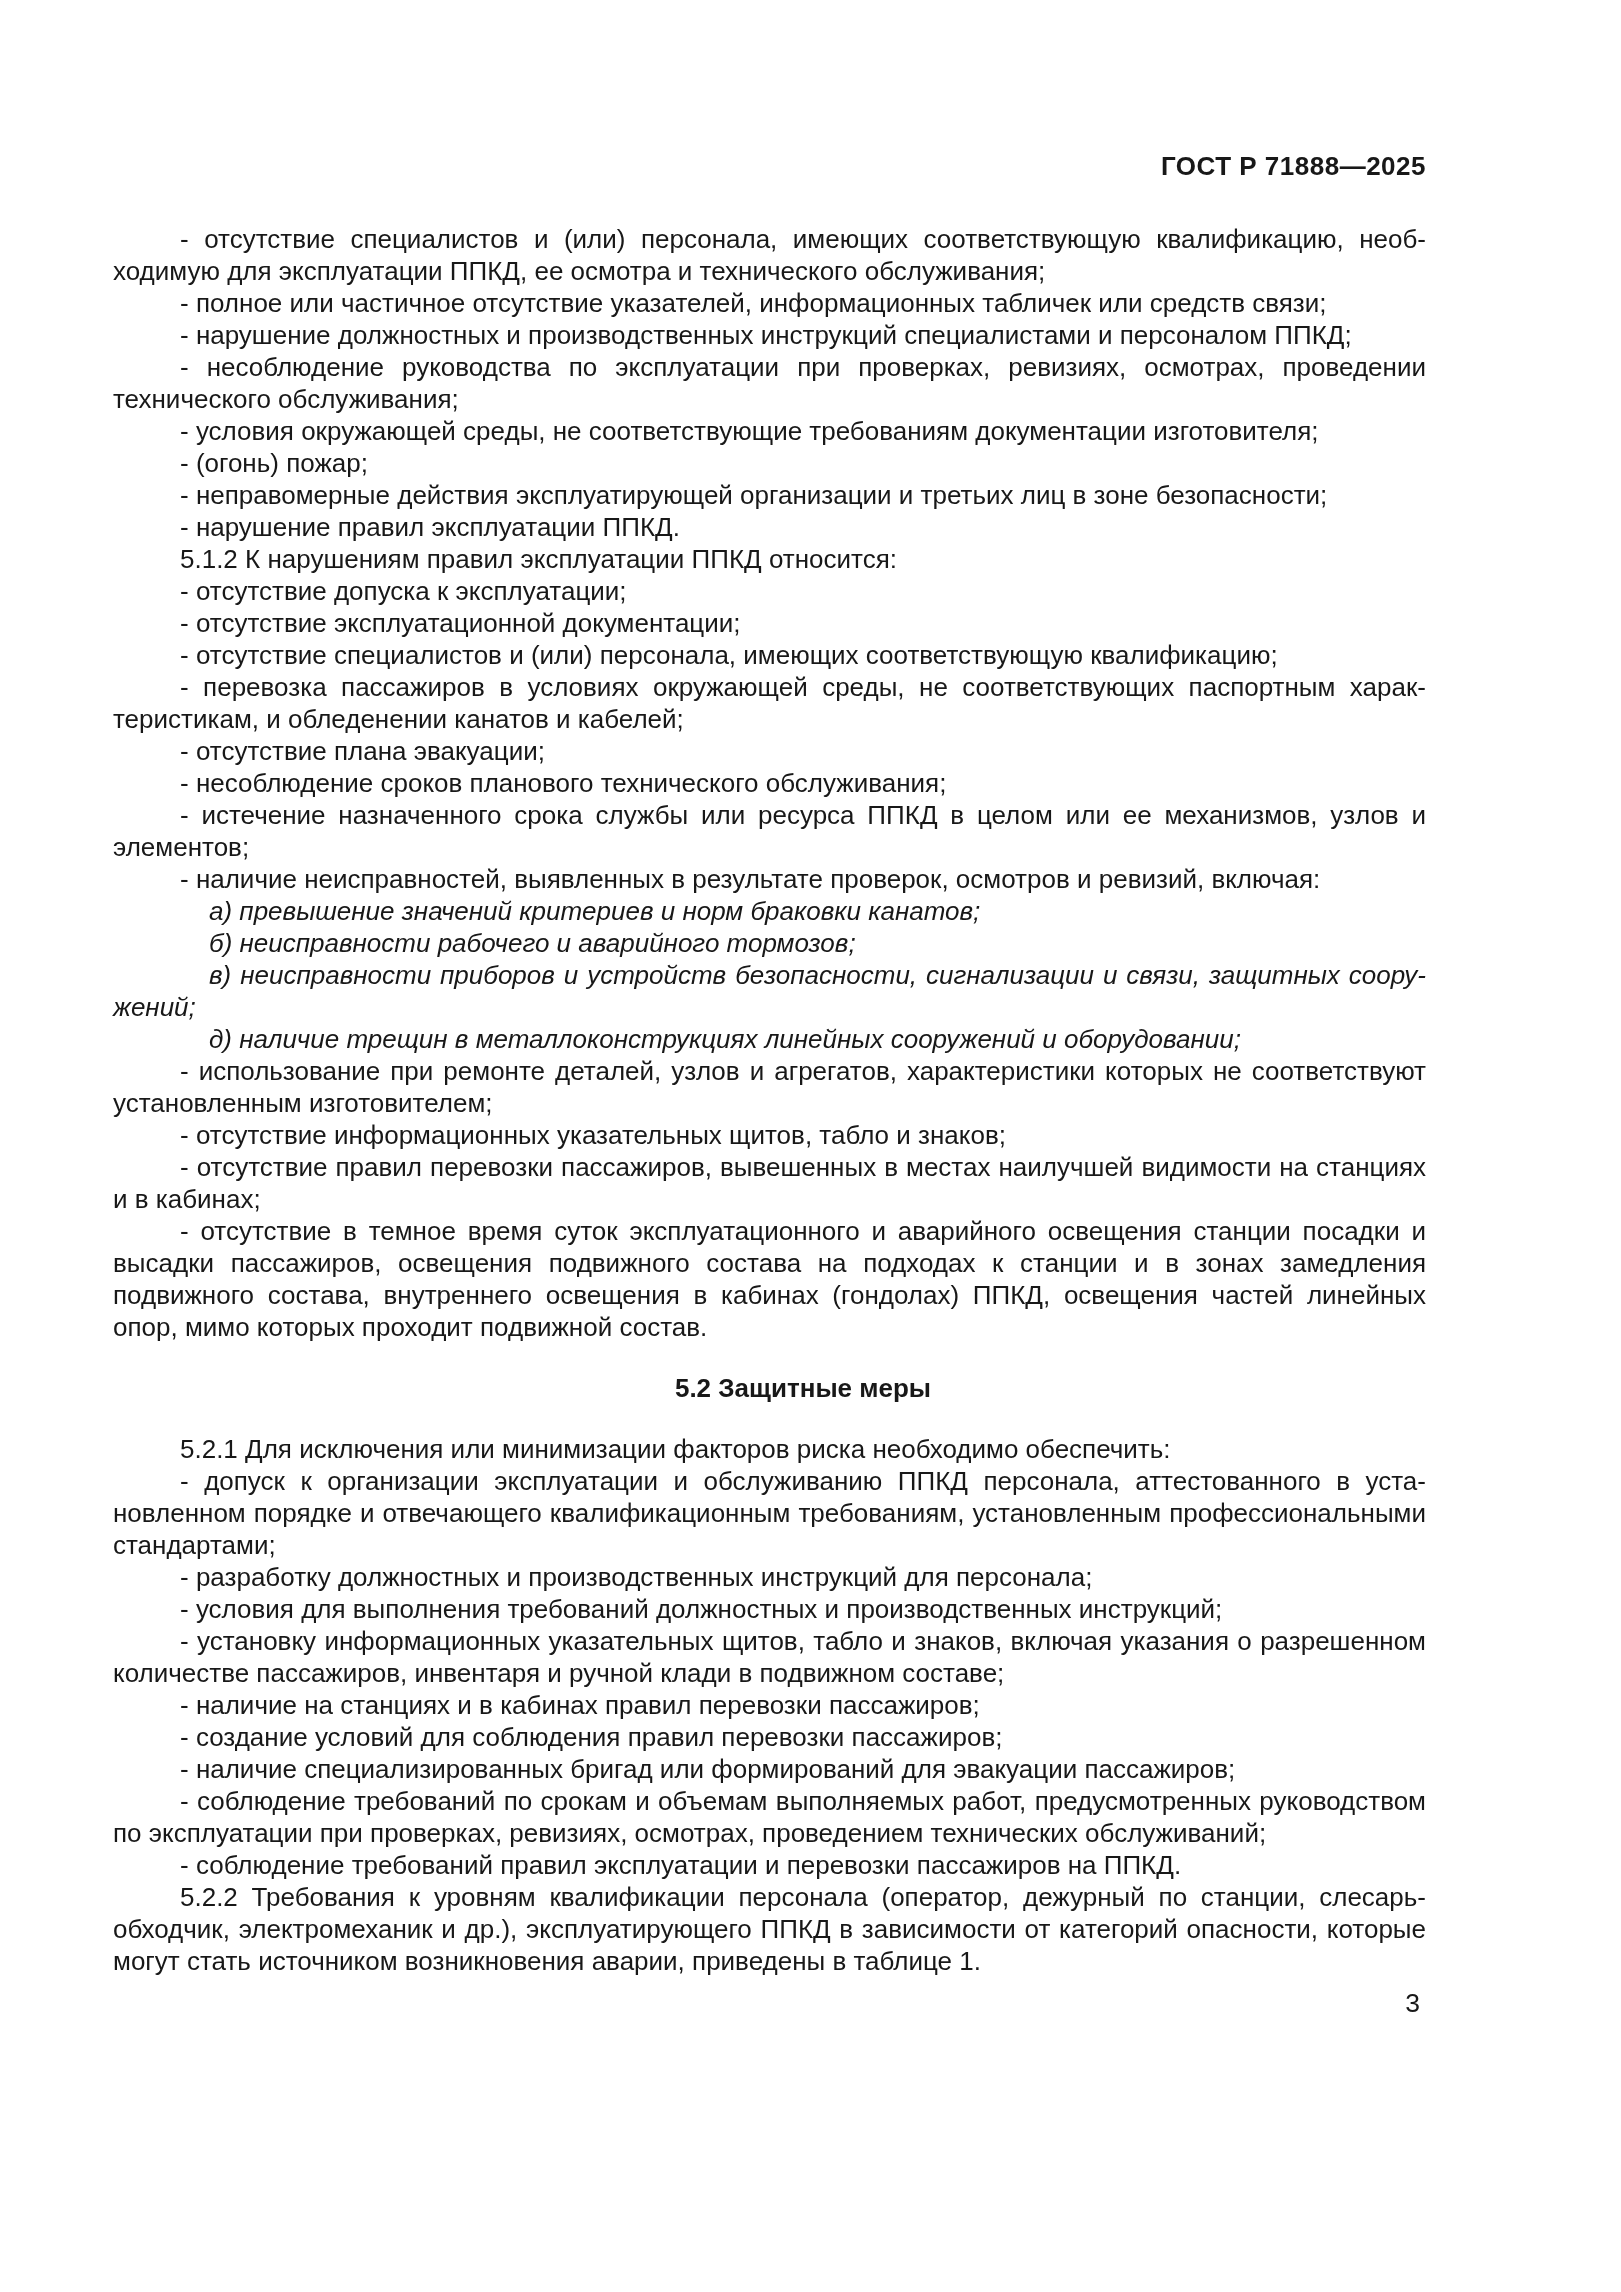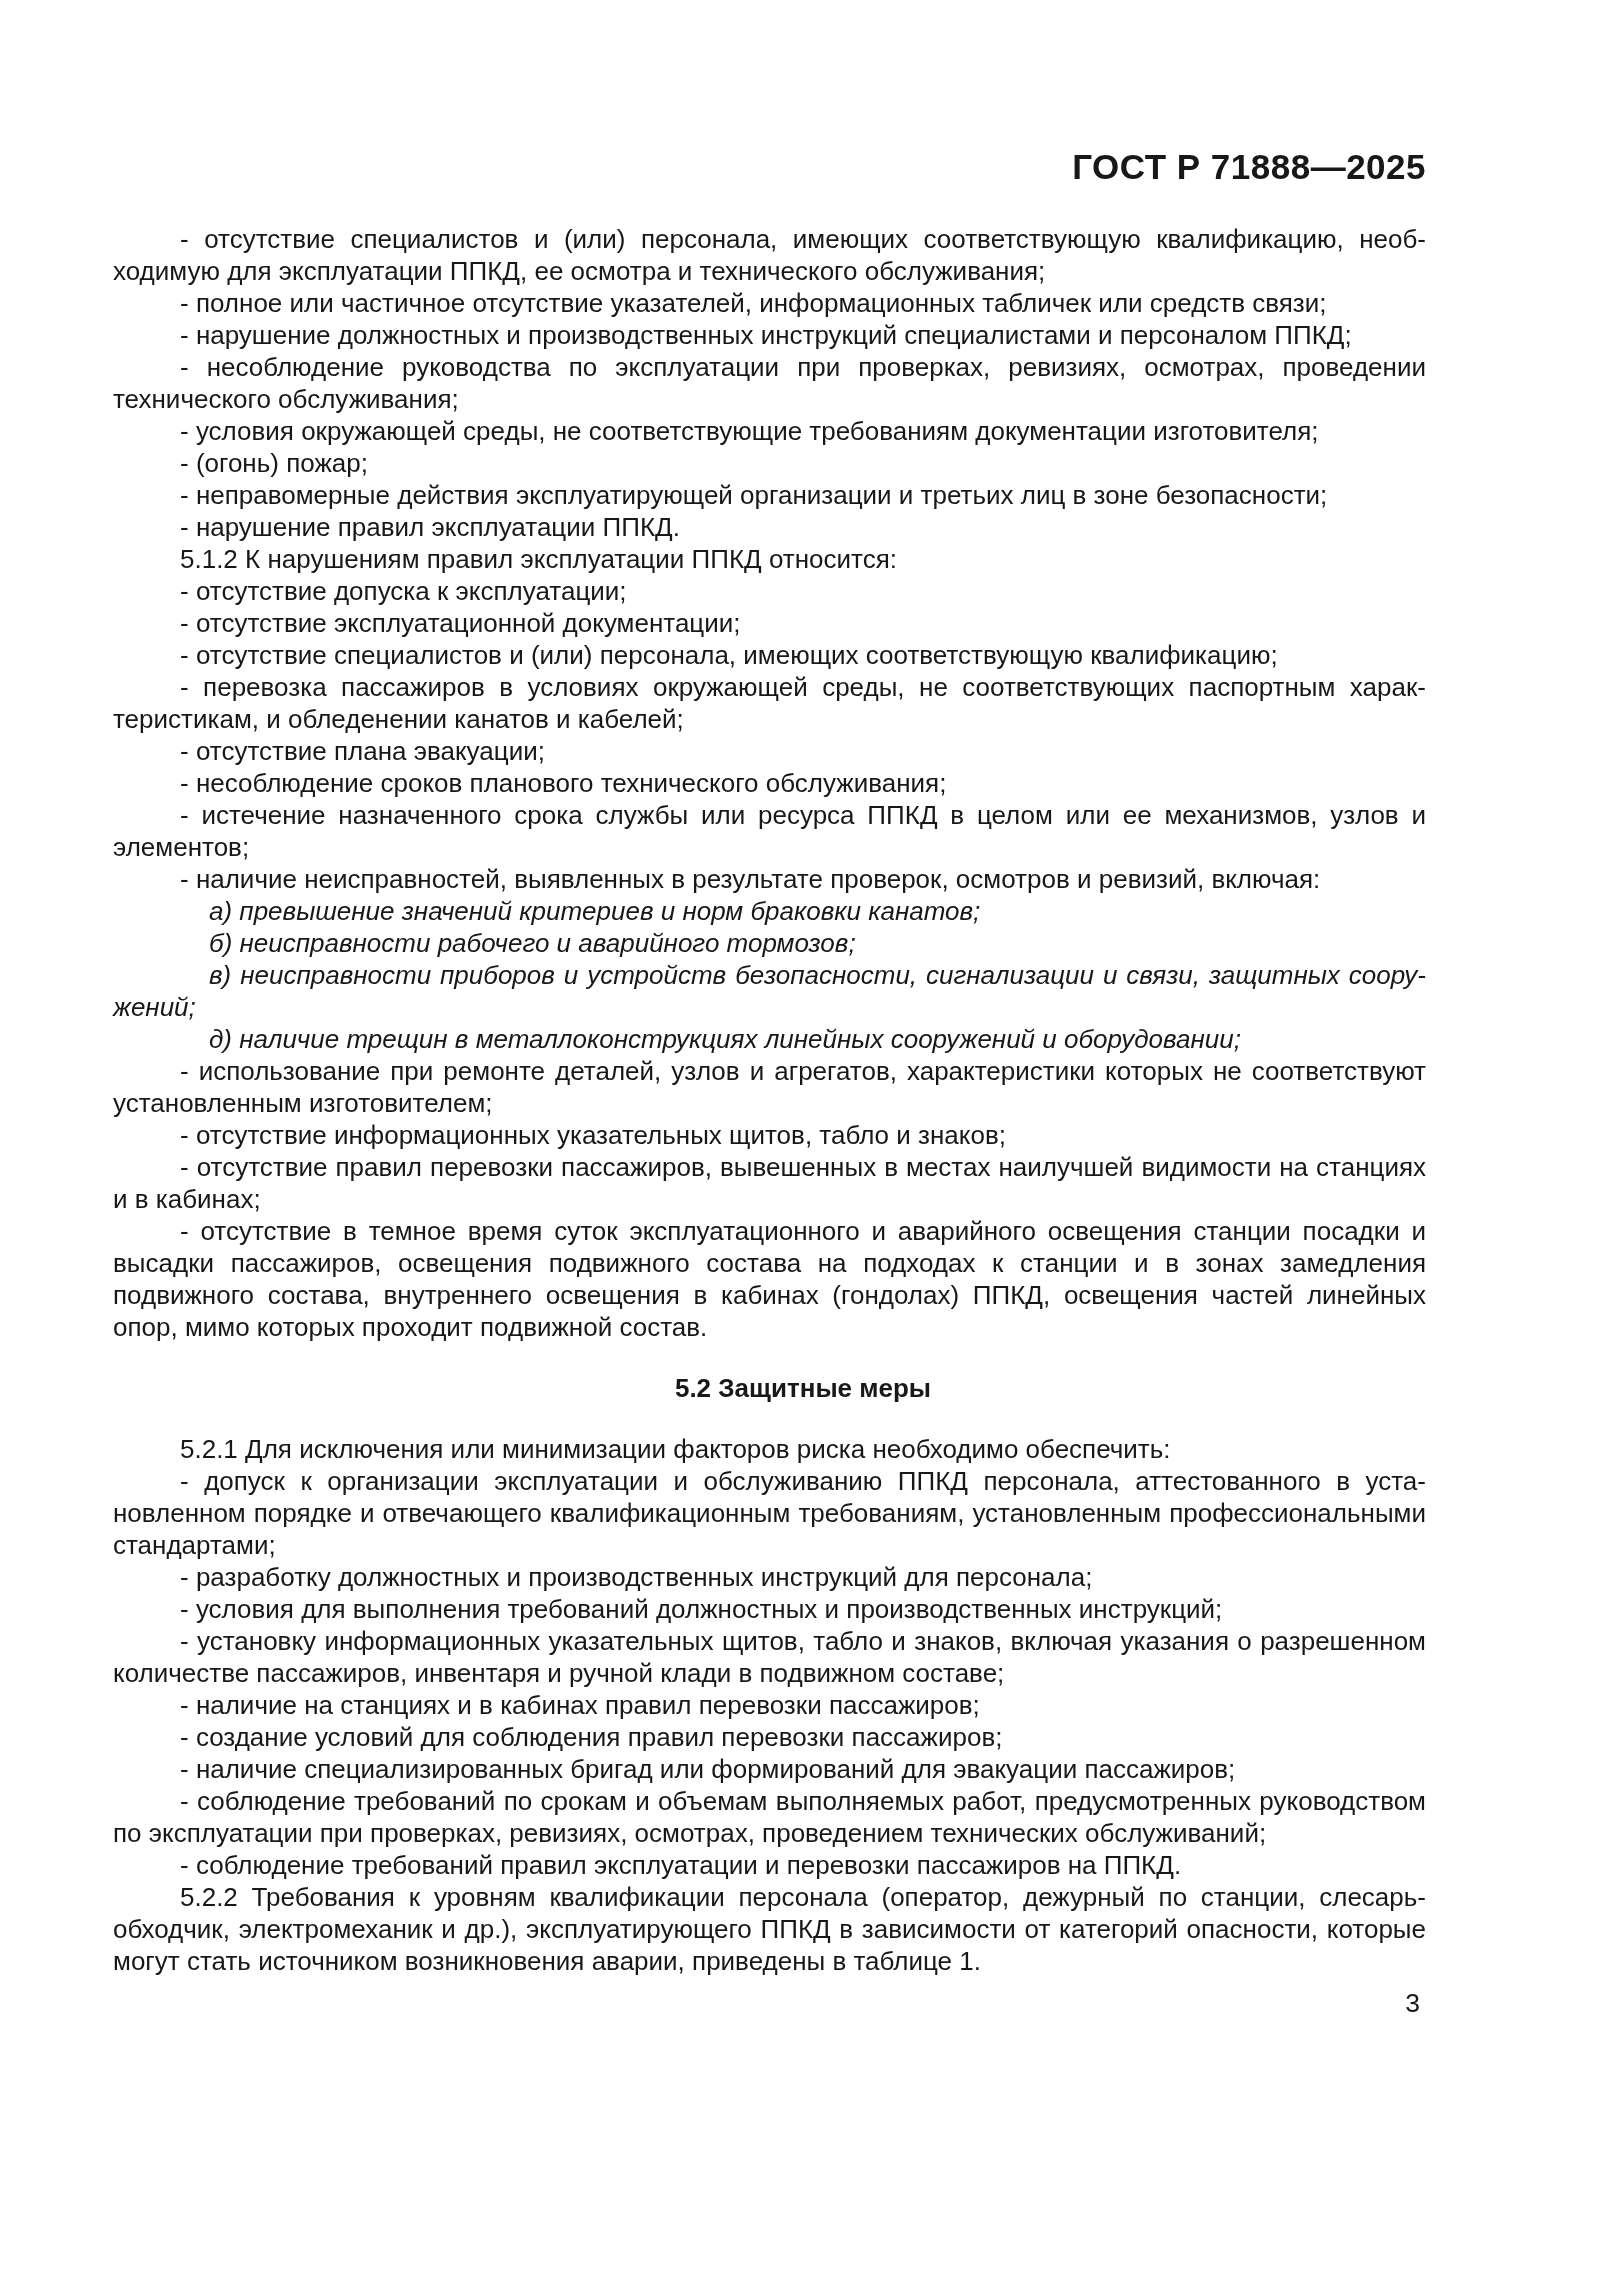--- a/index.html
+++ b/index.html
@@ -17,21 +17,21 @@
   }
   .page-frame {
     position: absolute;
     left: 113px;
     top: 152px;
     width: 1313px;
   }
   .doc-header {
     text-align: right;
     font-weight: bold;
-    font-size: 35px;
+    font-size: 26px;
     line-height: 29px;
     letter-spacing: 0.5px;
   }
   .doc-content {
     margin-top: 42px;
     font-size: 26px;
     line-height: 32px;
     text-align: justify;
   }
   .doc-content p {

